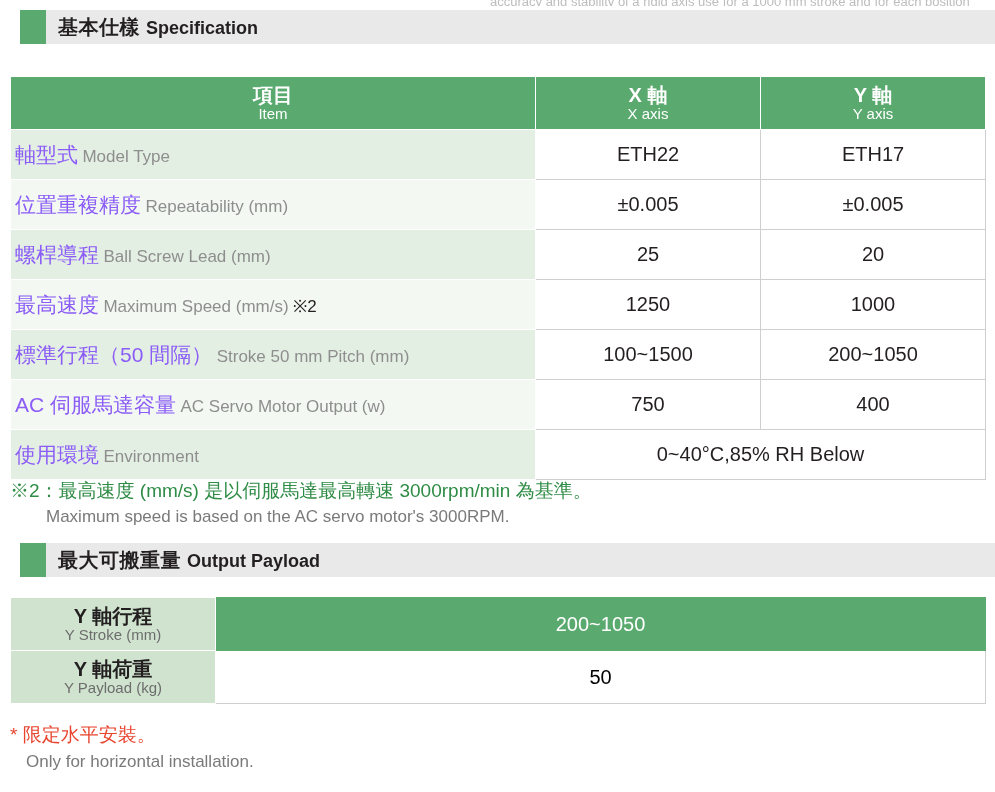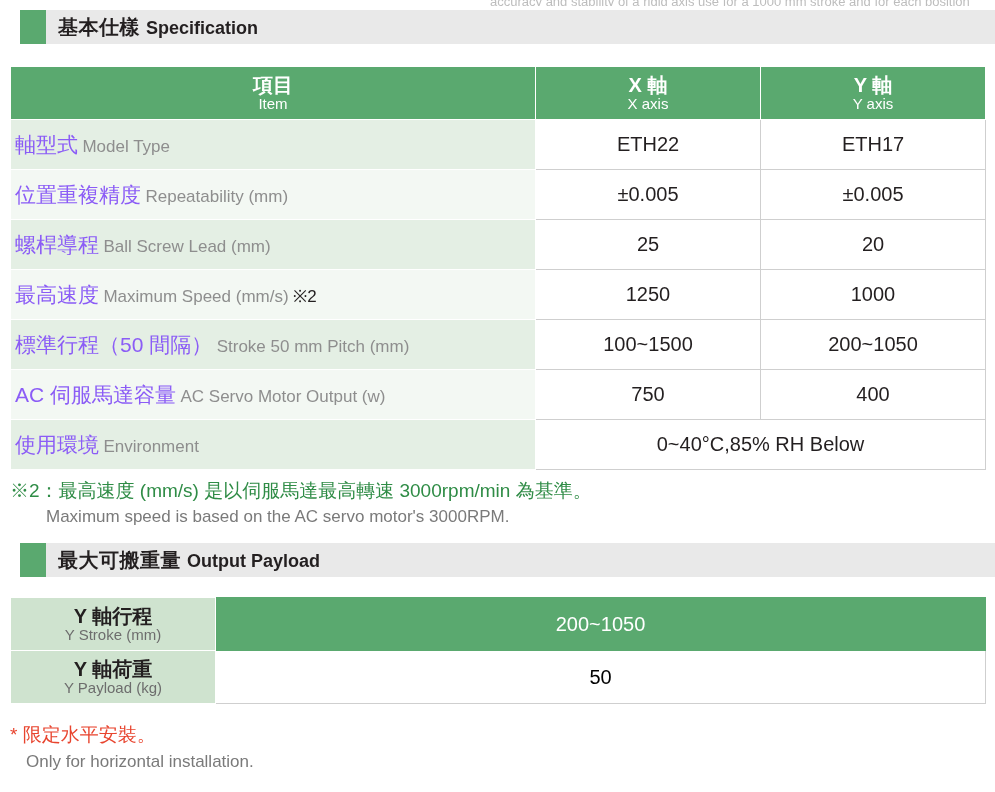--- a/index.html
+++ b/index.html
@@ -63,21 +63,21 @@
   }
 
   
   table {
     border-collapse: collapse;
     table-layout: fixed;
   }
   .spec-table {
     position: absolute;
     left: 10px;
-    top: 66px;
+    top: 76px;
     width: 975px;
   }
   .spec-table th, .spec-table td {
     border: 1px solid #ffffff;
     padding: 0;
   }
   .spec-table thead th {
     background: #5aa96f;
     color: #ffffff;
     height: 52px;

